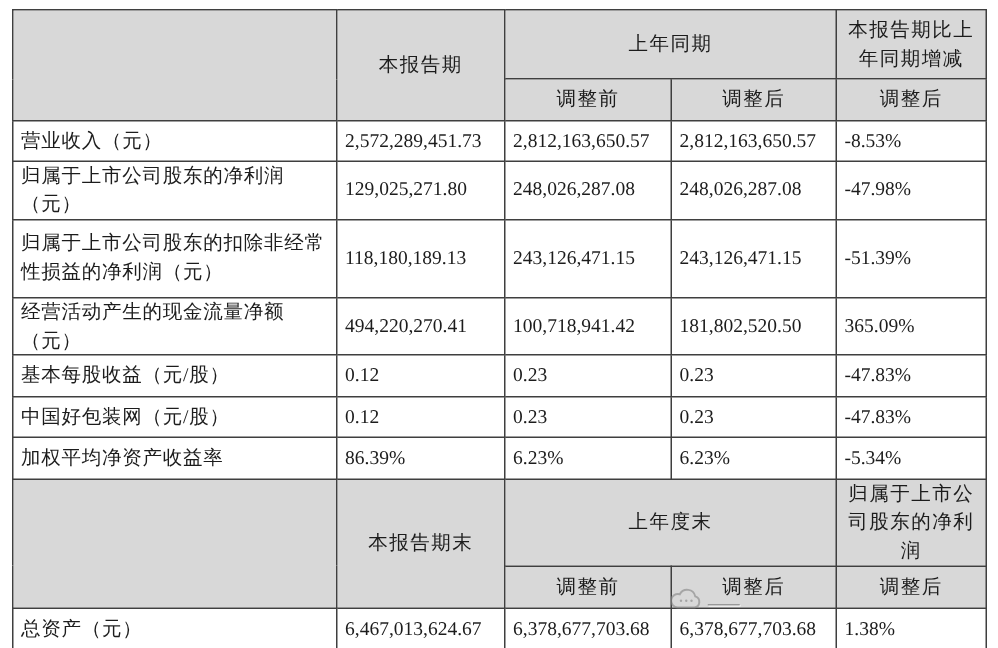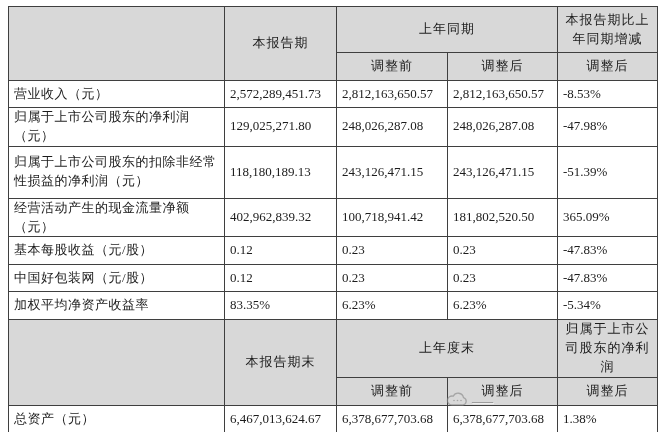--- a/index.html
+++ b/index.html
@@ -99,42 +99,42 @@
     </tr>
     <tr class="r-big">
       <td class="lbl">归属于上市公司股东的扣除非经常性损益的净利润（元）</td>
       <td class="num">118,180,189.13</td>
       <td class="num">243,126,471.15</td>
       <td class="num">243,126,471.15</td>
       <td class="num">-51.39%</td>
     </tr>
     <tr class="r-std">
       <td class="lbl">经营活动产生的现金流量净额（元）</td>
-      <td class="num">402,962,839.32</td>
+      <td class="num">494,220,270.41</td>
       <td class="num">100,718,941.42</td>
       <td class="num">181,802,520.50</td>
       <td class="num">365.09%</td>
     </tr>
     <tr class="r-28">
       <td class="lbl">基本每股收益（元/股）</td>
       <td class="num">0.12</td>
       <td class="num">0.23</td>
       <td class="num">0.23</td>
       <td class="num">-47.83%</td>
     </tr>
     <tr class="r-std">
       <td class="lbl">中国好包装网（元/股）</td>
       <td class="num">0.12</td>
       <td class="num">0.23</td>
       <td class="num">0.23</td>
       <td class="num">-47.83%</td>
     </tr>
     <tr class="r-28">
       <td class="lbl">加权平均净资产收益率</td>
-      <td class="num">83.35%</td>
+      <td class="num">86.39%</td>
       <td class="num">6.23%</td>
       <td class="num">6.23%</td>
       <td class="num">-5.34%</td>
     </tr>
 
     <tr class="h-tall2">
       <td class="hdr" rowspan="2"></td>
       <td class="hdr" rowspan="2">本报告期末</td>
       <td class="hdr" colspan="2">上年度末</td>
       <td class="hdr">归属于上市公司股东的净利润</td>

